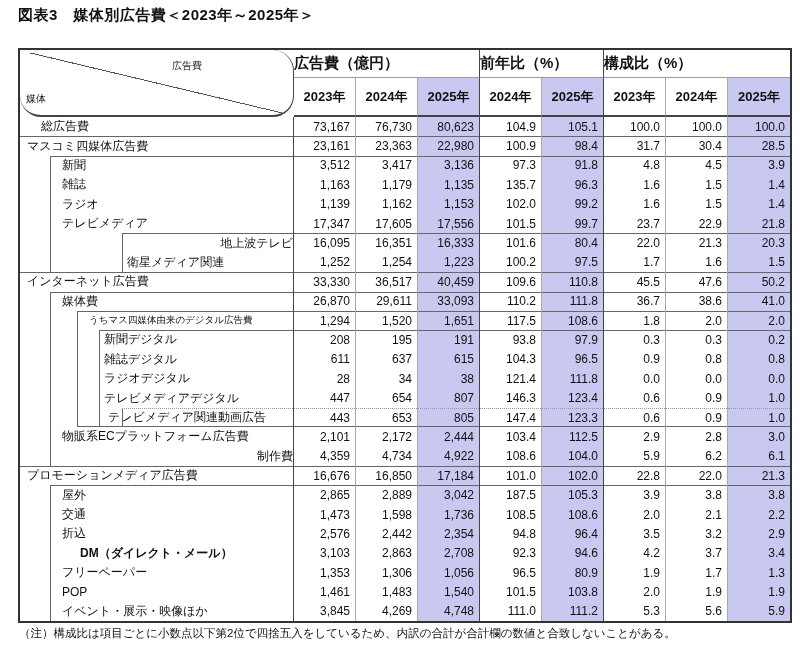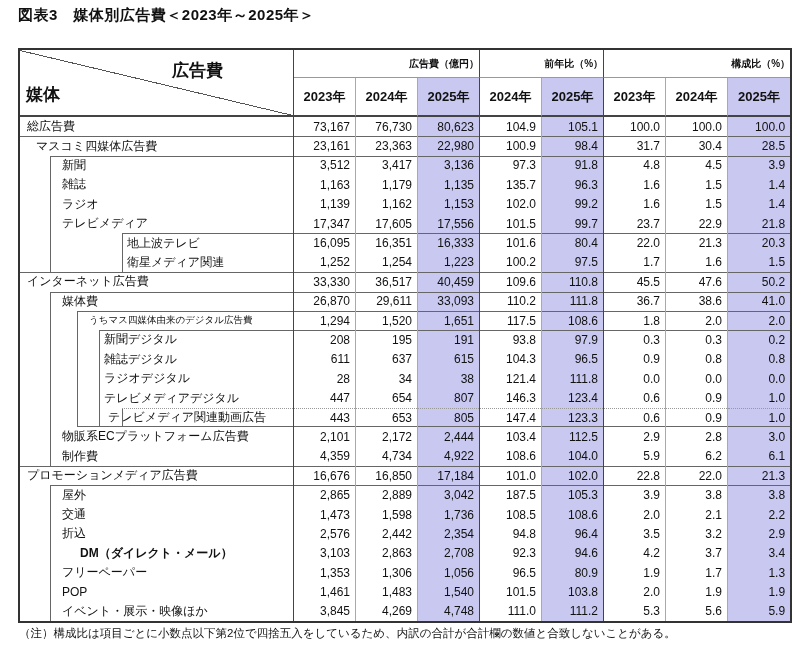--- a/index.html
+++ b/index.html
@@ -9,34 +9,34 @@
     -webkit-font-smoothing:antialiased;
   }
   .title{position:absolute;left:18px;top:6px;font-size:15px;font-weight:bold;letter-spacing:.5px;}
   table.adspend{
     position:absolute;left:18px;top:48px;width:770px;
     border-collapse:separate;border-spacing:0;table-layout:fixed;
     border:2px solid #333;background:#fff;
   }
   th,td{padding:0;margin:0;}
   
-  th.grp{height:27px;font-size:10px;font-weight:bold;text-align:right;vertical-align:middle;
+  th.grp{height:27px;font-size:15px;font-weight:bold;text-align:left;vertical-align:middle;
          border-bottom:1px solid #999;border-right:1px solid #444;background:#fff;}
   th.grp.last{border-right:none;}
   
   th.yr{height:37px;font-size:13px;font-weight:bold;text-align:center;vertical-align:middle;
         border-bottom:2px solid #444;border-right:1px solid #a8a8b0;background:#fff;}
   th.yr.gbr{border-right:1px solid #444;}
   th.yr.last{border-right:none;}
   .hl{background:#c8c8f0 !important;}
   
   th.diag{
     border-right:1px solid #444;border-bottom:2px solid #444;position:relative;
     background:linear-gradient(to top right,#fff calc(50% - 1px),#555 calc(50% - 1px),#555 calc(50% + 0px),#fff calc(50% + 0px));
-    font-size:17px;font-weight:bold;
+    font-size:10px;font-weight:normal;border-radius:21px;
   }
   th.diag .ctr{position:absolute;left:152px;top:9px;}
   th.diag .cbl{position:absolute;left:6px;bottom:9px;}
   
   tr.data-row{height:19.4px;}
   td.lc{position:relative;border-right:1px solid #444;font-size:12px;vertical-align:middle;
         background:#fff;overflow:hidden;}
   td.lc .lbl{display:block;white-space:nowrap;}
   td.lc.small{font-size:9.5px;}
   .vl{position:absolute;top:0;bottom:0;width:1px;background:#666;}
@@ -86,35 +86,35 @@
       <th class="yr">2024年</th>
       <th class="yr hl gbr">2025年</th>
       <th class="yr">2023年</th>
       <th class="yr">2024年</th>
       <th class="yr hl last">2025年</th>
     </tr>
   </thead>
   <tbody id="tbody">
       <tr class="data-row">
         <td class="lc">
-          <span class="lbl" style="padding-left: 7px;">総広告費</span>
+          <span class="lbl" style="padding-left: 21px;">総広告費</span>
         </td>
         <td class="num">73,167</td>
         <td class="num">76,730</td>
         <td class="num gbr hl">80,623</td>
         <td class="num">104.9</td>
         <td class="num gbr hl">105.1</td>
         <td class="num">100.0</td>
         <td class="num">100.0</td>
         <td class="num hl lastc">100.0</td>
       </tr>
       <tr class="data-row">
         <td class="lc">
           <i class="ht" style="left: 0px;"></i>
-          <span class="lbl" style="padding-left: 16px;">マスコミ四媒体広告費</span>
+          <span class="lbl" style="padding-left: 7px;">マスコミ四媒体広告費</span>
         </td>
         <td class="num tl">23,161</td>
         <td class="num tl">23,363</td>
         <td class="num gbr hl tl">22,980</td>
         <td class="num tl">100.9</td>
         <td class="num gbr hl tl">98.4</td>
         <td class="num tl">31.7</td>
         <td class="num tl">30.4</td>
         <td class="num hl lastc tl">28.5</td>
       </tr>
@@ -173,21 +173,21 @@
         <td class="num gbr hl">99.7</td>
         <td class="num">23.7</td>
         <td class="num">22.9</td>
         <td class="num hl lastc">21.8</td>
       </tr>
       <tr class="data-row">
         <td class="lc">
           <i class="vl" style="left: 30px;"></i>
           <i class="vl" style="left: 102px;"></i>
           <i class="ht" style="left: 102px;"></i>
-          <span class="lbl" style="padding-left: 107px;">地上波テレビ</span>
+          <span class="lbl" style="padding-left: 107px; text-align: right;">地上波テレビ</span>
         </td>
         <td class="num tl">16,095</td>
         <td class="num tl">16,351</td>
         <td class="num gbr hl tl">16,333</td>
         <td class="num tl">101.6</td>
         <td class="num gbr hl tl">80.4</td>
         <td class="num tl">22.0</td>
         <td class="num tl">21.3</td>
         <td class="num hl lastc tl">20.3</td>
       </tr>
@@ -345,21 +345,21 @@
         <td class="num gbr hl">2,444</td>
         <td class="num">103.4</td>
         <td class="num gbr hl">112.5</td>
         <td class="num">2.9</td>
         <td class="num">2.8</td>
         <td class="num hl lastc">3.0</td>
       </tr>
       <tr class="data-row">
         <td class="lc">
           <i class="vl" style="left: 30px;"></i>
-          <span class="lbl" style="padding-left: 42px;">制作費</span>
+          <span class="lbl" style="padding-left: 42px; text-align: right;">制作費</span>
         </td>
         <td class="num">4,359</td>
         <td class="num">4,734</td>
         <td class="num gbr hl">4,922</td>
         <td class="num">108.6</td>
         <td class="num gbr hl">104.0</td>
         <td class="num">5.9</td>
         <td class="num">6.2</td>
         <td class="num hl lastc">6.1</td>
       </tr>

